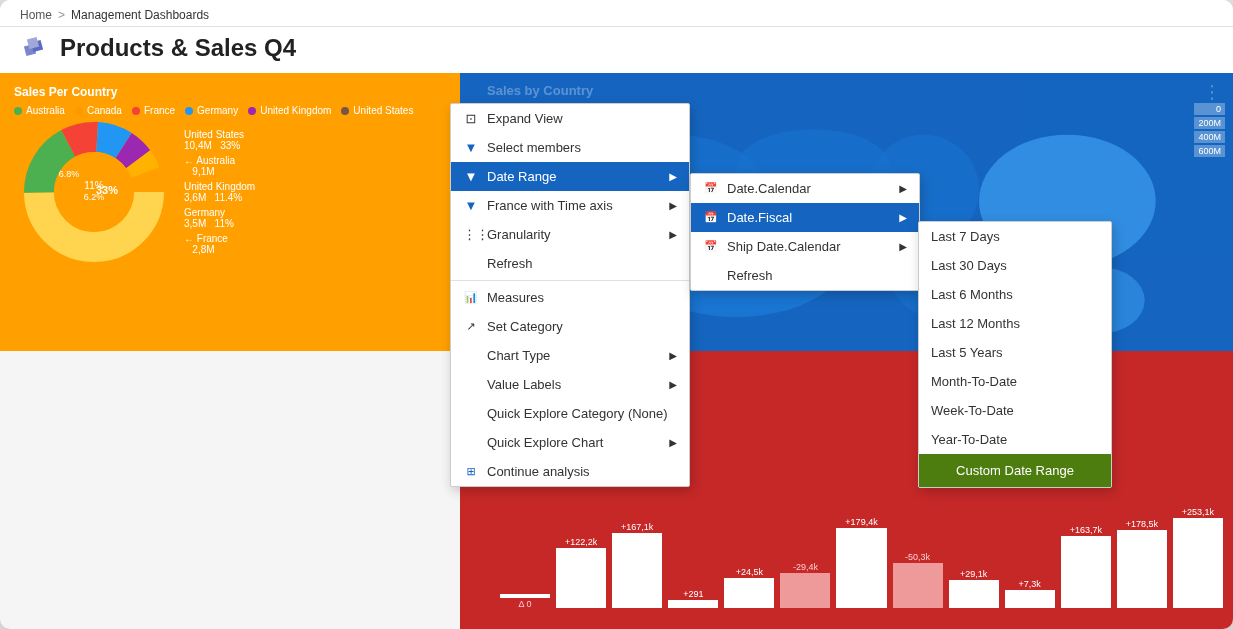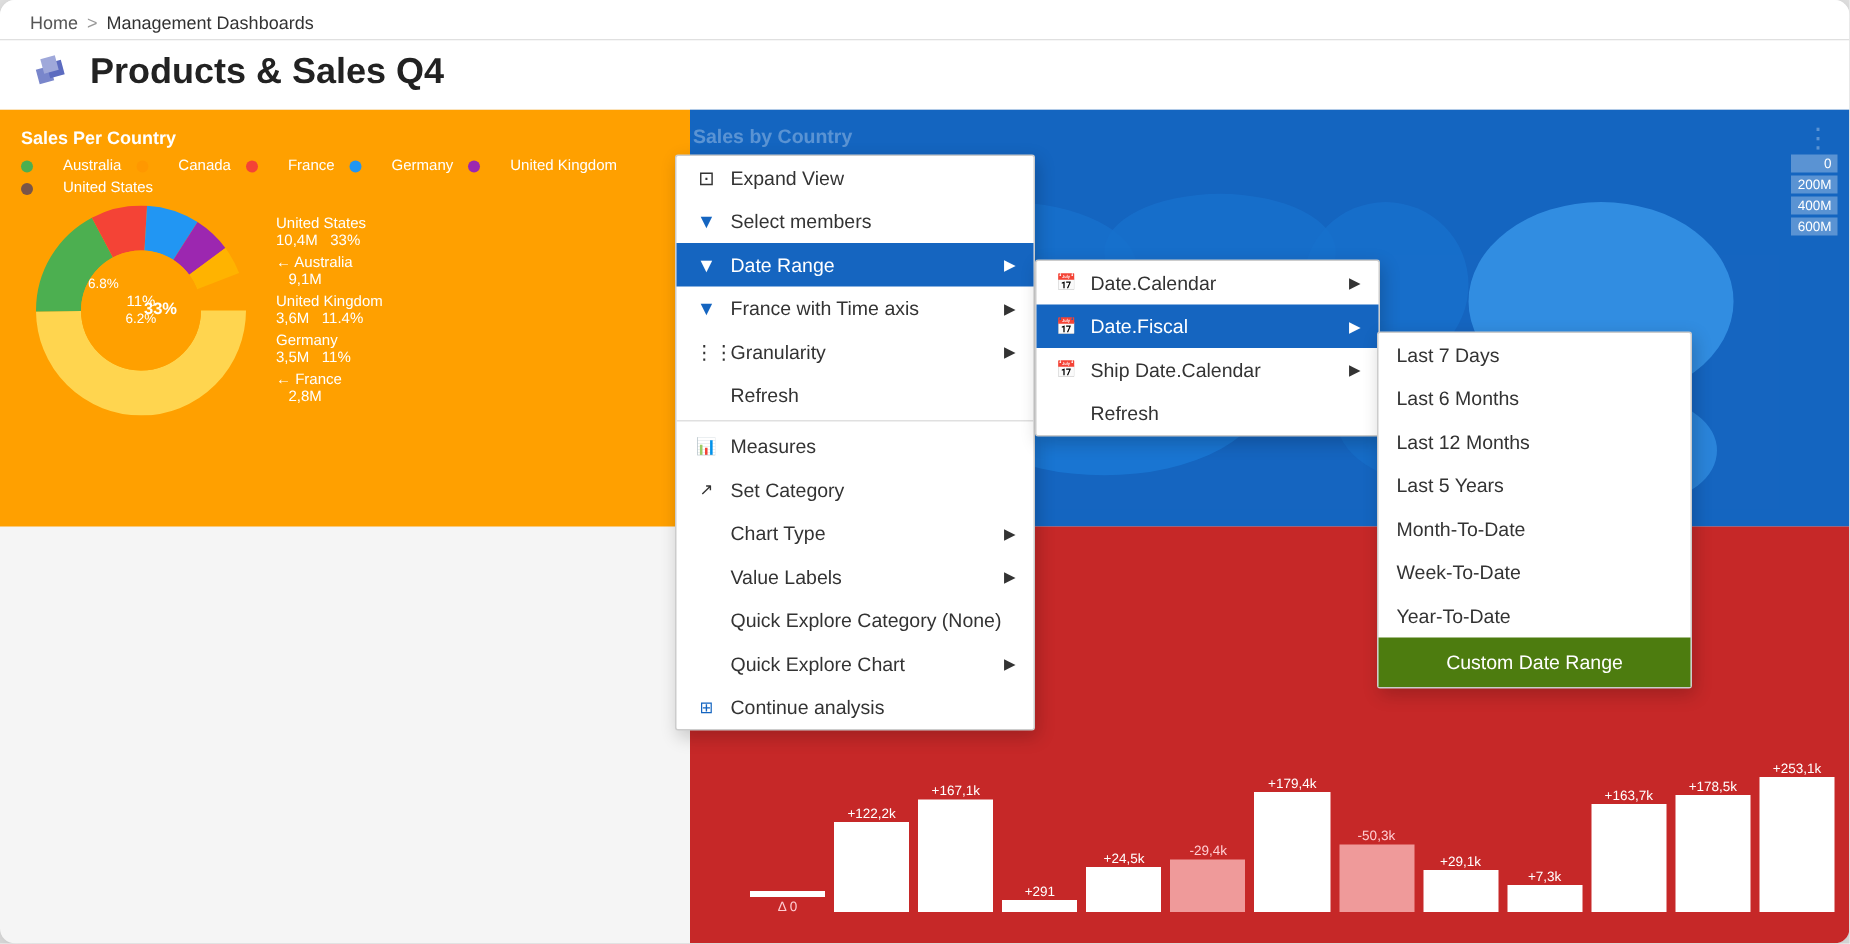--- a/index.html
+++ b/index.html
@@ -101,21 +101,21 @@
     .widget-map {
       background: #1565c0;
       position: relative;
       overflow: hidden;
       grid-column: 2;
       grid-row: 1;
     }
     .map-title {
       position: absolute;
       top: 10px;
-      left: 2px;
+      left: 27px;
       font-size: 13px;
       font-weight: 600;
       color: #fff;
     }
     .map-dots-btn {
       position: absolute;
       top: 8px;
       right: 12px;
       color: #fff;
       font-size: 18px;
@@ -151,21 +151,21 @@
     .pie-legend {
       display: flex;
       flex-wrap: wrap;
       gap: 4px 10px;
       font-size: 10px;
       margin-bottom: 6px;
     }
     .pie-legend-item {
       display: flex;
       align-items: center;
-      gap: 20px;
+      gap: 4px;
     }
     .pie-dot {
       width: 8px;
       height: 8px;
       border-radius: 50%;
     }
     .pie-area {
       display: flex;
       align-items: center;
       gap: 10px;
@@ -249,21 +249,21 @@
       background: #fff;
       border: 1px solid #ccc;
       box-shadow: 2px 4px 12px rgba(0,0,0,0.2);
       border-radius: 2px;
       pointer-events: all;
     }
     .context-menu-3 {
       position: absolute;
       top: 148px;
       left: 918px;
-      width: 210px;
+      width: 194px;
       background: #fff;
       border: 1px solid #ccc;
       box-shadow: 2px 4px 12px rgba(0,0,0,0.2);
       border-radius: 2px;
       pointer-events: all;
     }
     .custom-date-btn {
       background: #4d7c0f;
       color: #fff;
       text-align: center;
@@ -576,20 +576,23 @@
           <span class="menu-icon"></span>
           <span>Refresh</span>
         </div>
       </div>
 
       <div class="context-menu-3">
         <div class="menu-item">
           <span>Last 7 Days</span>
         </div>
         <div class="menu-item">
+          <span>Last 30 Days</span>
+        </div>
+        <div class="menu-item">
           <span>Last 6 Months</span>
         </div>
         <div class="menu-item">
           <span>Last 12 Months</span>
         </div>
         <div class="menu-item">
           <span>Last 5 Years</span>
         </div>
         <div class="menu-item">
           <span>Month-To-Date</span>

